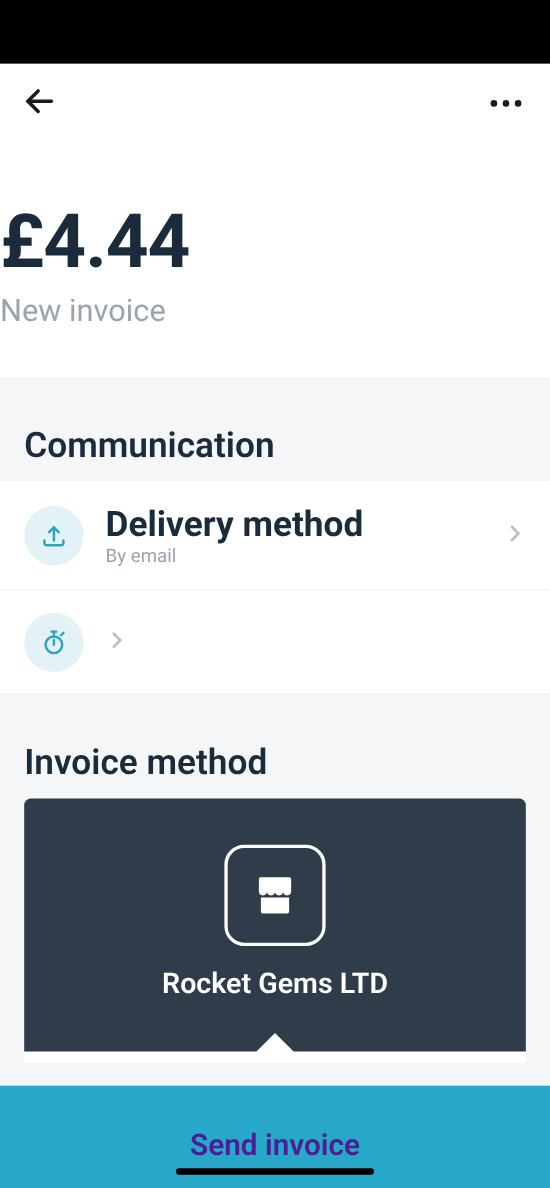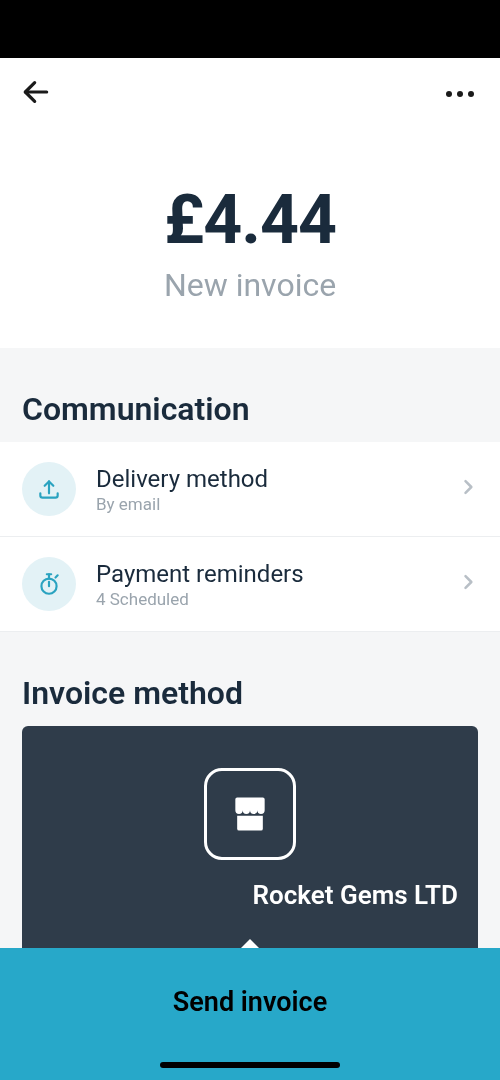--- a/index.html
+++ b/index.html
@@ -21,31 +21,30 @@
       display: flex;
       align-items: center;
       justify-content: space-between;
       padding: 0 20px;
     }
     .back-arrow svg { width: 32px; height: 32px; }
     .more-dots { display: flex; gap: 5px; padding-right: 6px; }
     .dot { width: 6px; height: 6px; border-radius: 50%; background: #1a1a1a; }
     .amount-section {
       background: #fff;
-      text-align: center;
       padding: 50px 0 44px 0;
     }
     .amount {
       font-size: 68px;
       font-weight: 700;
       color: #1a2b3c;
       letter-spacing: -1px;
     }
     .amount-sub {
-      font-size: 32px;
+      font-size: 28px;
       color: #9aa4ad;
       margin-top: 6px;
       font-weight: 400;
     }
     .section-header {
       padding: 42px 22px 14px 22px;
       font-size: 32px;
       font-weight: 600;
       color: #1a2b3c;
       background: #f5f6f7;
@@ -65,37 +64,37 @@
       background: #e3f2f6;
       display: flex;
       align-items: center;
       justify-content: center;
       margin-right: 20px;
       flex-shrink: 0;
     }
     .icon-circle svg { width: 26px; height: 26px; }
     .item-text { flex: 1; }
     .item-title {
-      font-size: 24px;
-      font-weight: 400;
+      font-size: 32px;
+      font-weight: 700;
       color: #1a2b3c;
     }
     .item-sub {
       font-size: 17px;
       color: #9aa4ad;
       margin-top: 1px;
     }
     .chevron svg { width: 20px; height: 20px; }
     .preview-section {
       padding: 0 22px;
     }
     .preview-card {
       background: #2f3c4a;
       border-radius: 6px 6px 0 0;
-      text-align: right;
+      text-align: center;
       padding: 42px 20px 46px 20px;
       position: relative;
     }
     .shop-box {
       width: 92px;
       height: 92px;
       border: 3px solid #fff;
       border-radius: 18px;
       margin: 0 auto 20px auto;
       display: flex;
@@ -118,23 +117,23 @@
       border-right: 18px solid transparent;
       border-bottom: 18px solid #fff;
     }
     .preview-white {
       background: #fff;
       height: 10px;
     }
     .bottom-button {
       position: absolute;
       bottom: 0; left: 0; right: 0;
-      height: 132px;
+      height: 93px;
       background: #27a8c9;
-      color: #000000;
+      color: #4c1d95;
       font-size: 27px;
       font-weight: 600;
       display: flex;
       align-items: flex-start;
       justify-content: center;
       padding-top: 38px;
     }
     .home-indicator {
       position: absolute;
       bottom: 12px;
@@ -193,24 +192,20 @@
 
 <div class="list-item">
   <div class="icon-circle">
     <svg viewBox="0 0 24 24" fill="none" stroke="#2aa3c0" stroke-width="2" stroke-linecap="round" stroke-linejoin="round">
       <circle cx="12" cy="14" r="7"></circle>
       <line x1="12" y1="14" x2="12" y2="10"></line>
       <line x1="10" y1="3" x2="14" y2="3"></line>
       <line x1="12" y1="3" x2="12" y2="7"></line>
       <line x1="18" y1="6" x2="20" y2="4"></line>
     </svg>
-  </div>
-  <div class="item-text">
-    <div class="item-title">Payment reminders</div>
-    <div class="item-sub">4 Scheduled</div>
   </div>
   <div class="chevron">
     <svg viewBox="0 0 24 24" fill="none" stroke="#b8bfc6" stroke-width="3" stroke-linecap="round" stroke-linejoin="round">
         <polyline points="9 5 16 12 9 19"></polyline>
       </svg>
   </div>
 </div>
 
 <div class="section-header">Invoice method</div>
 

